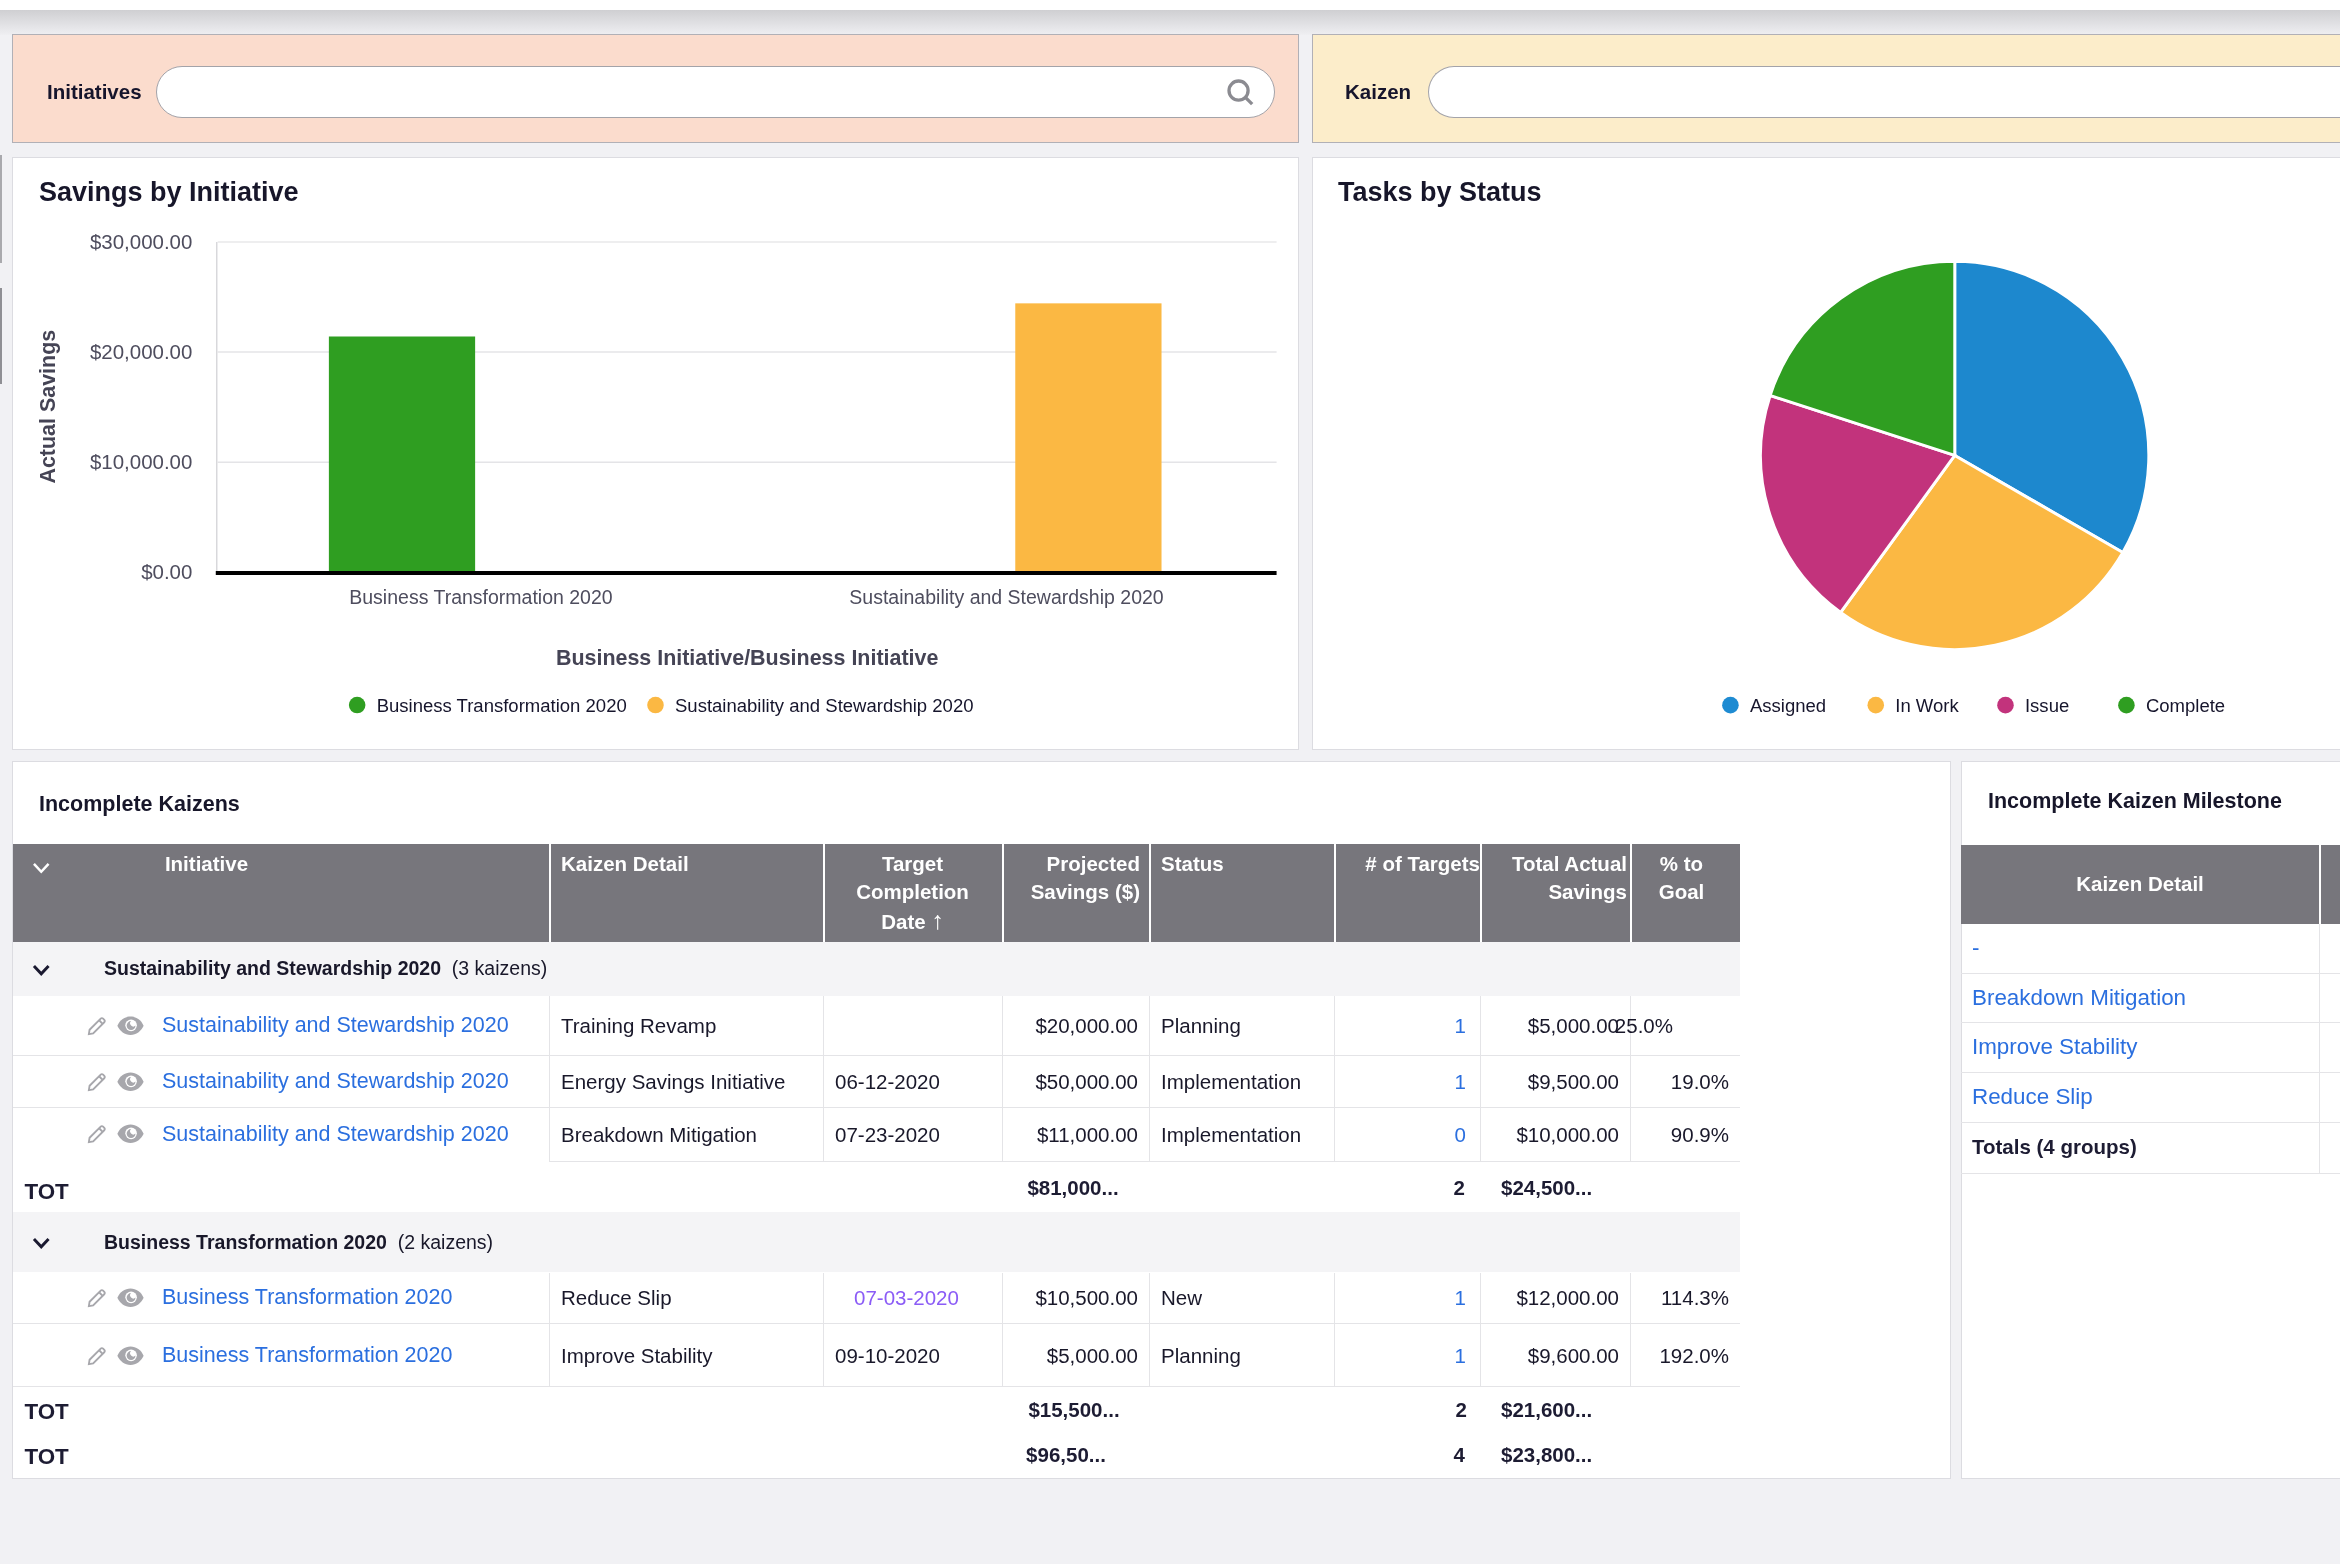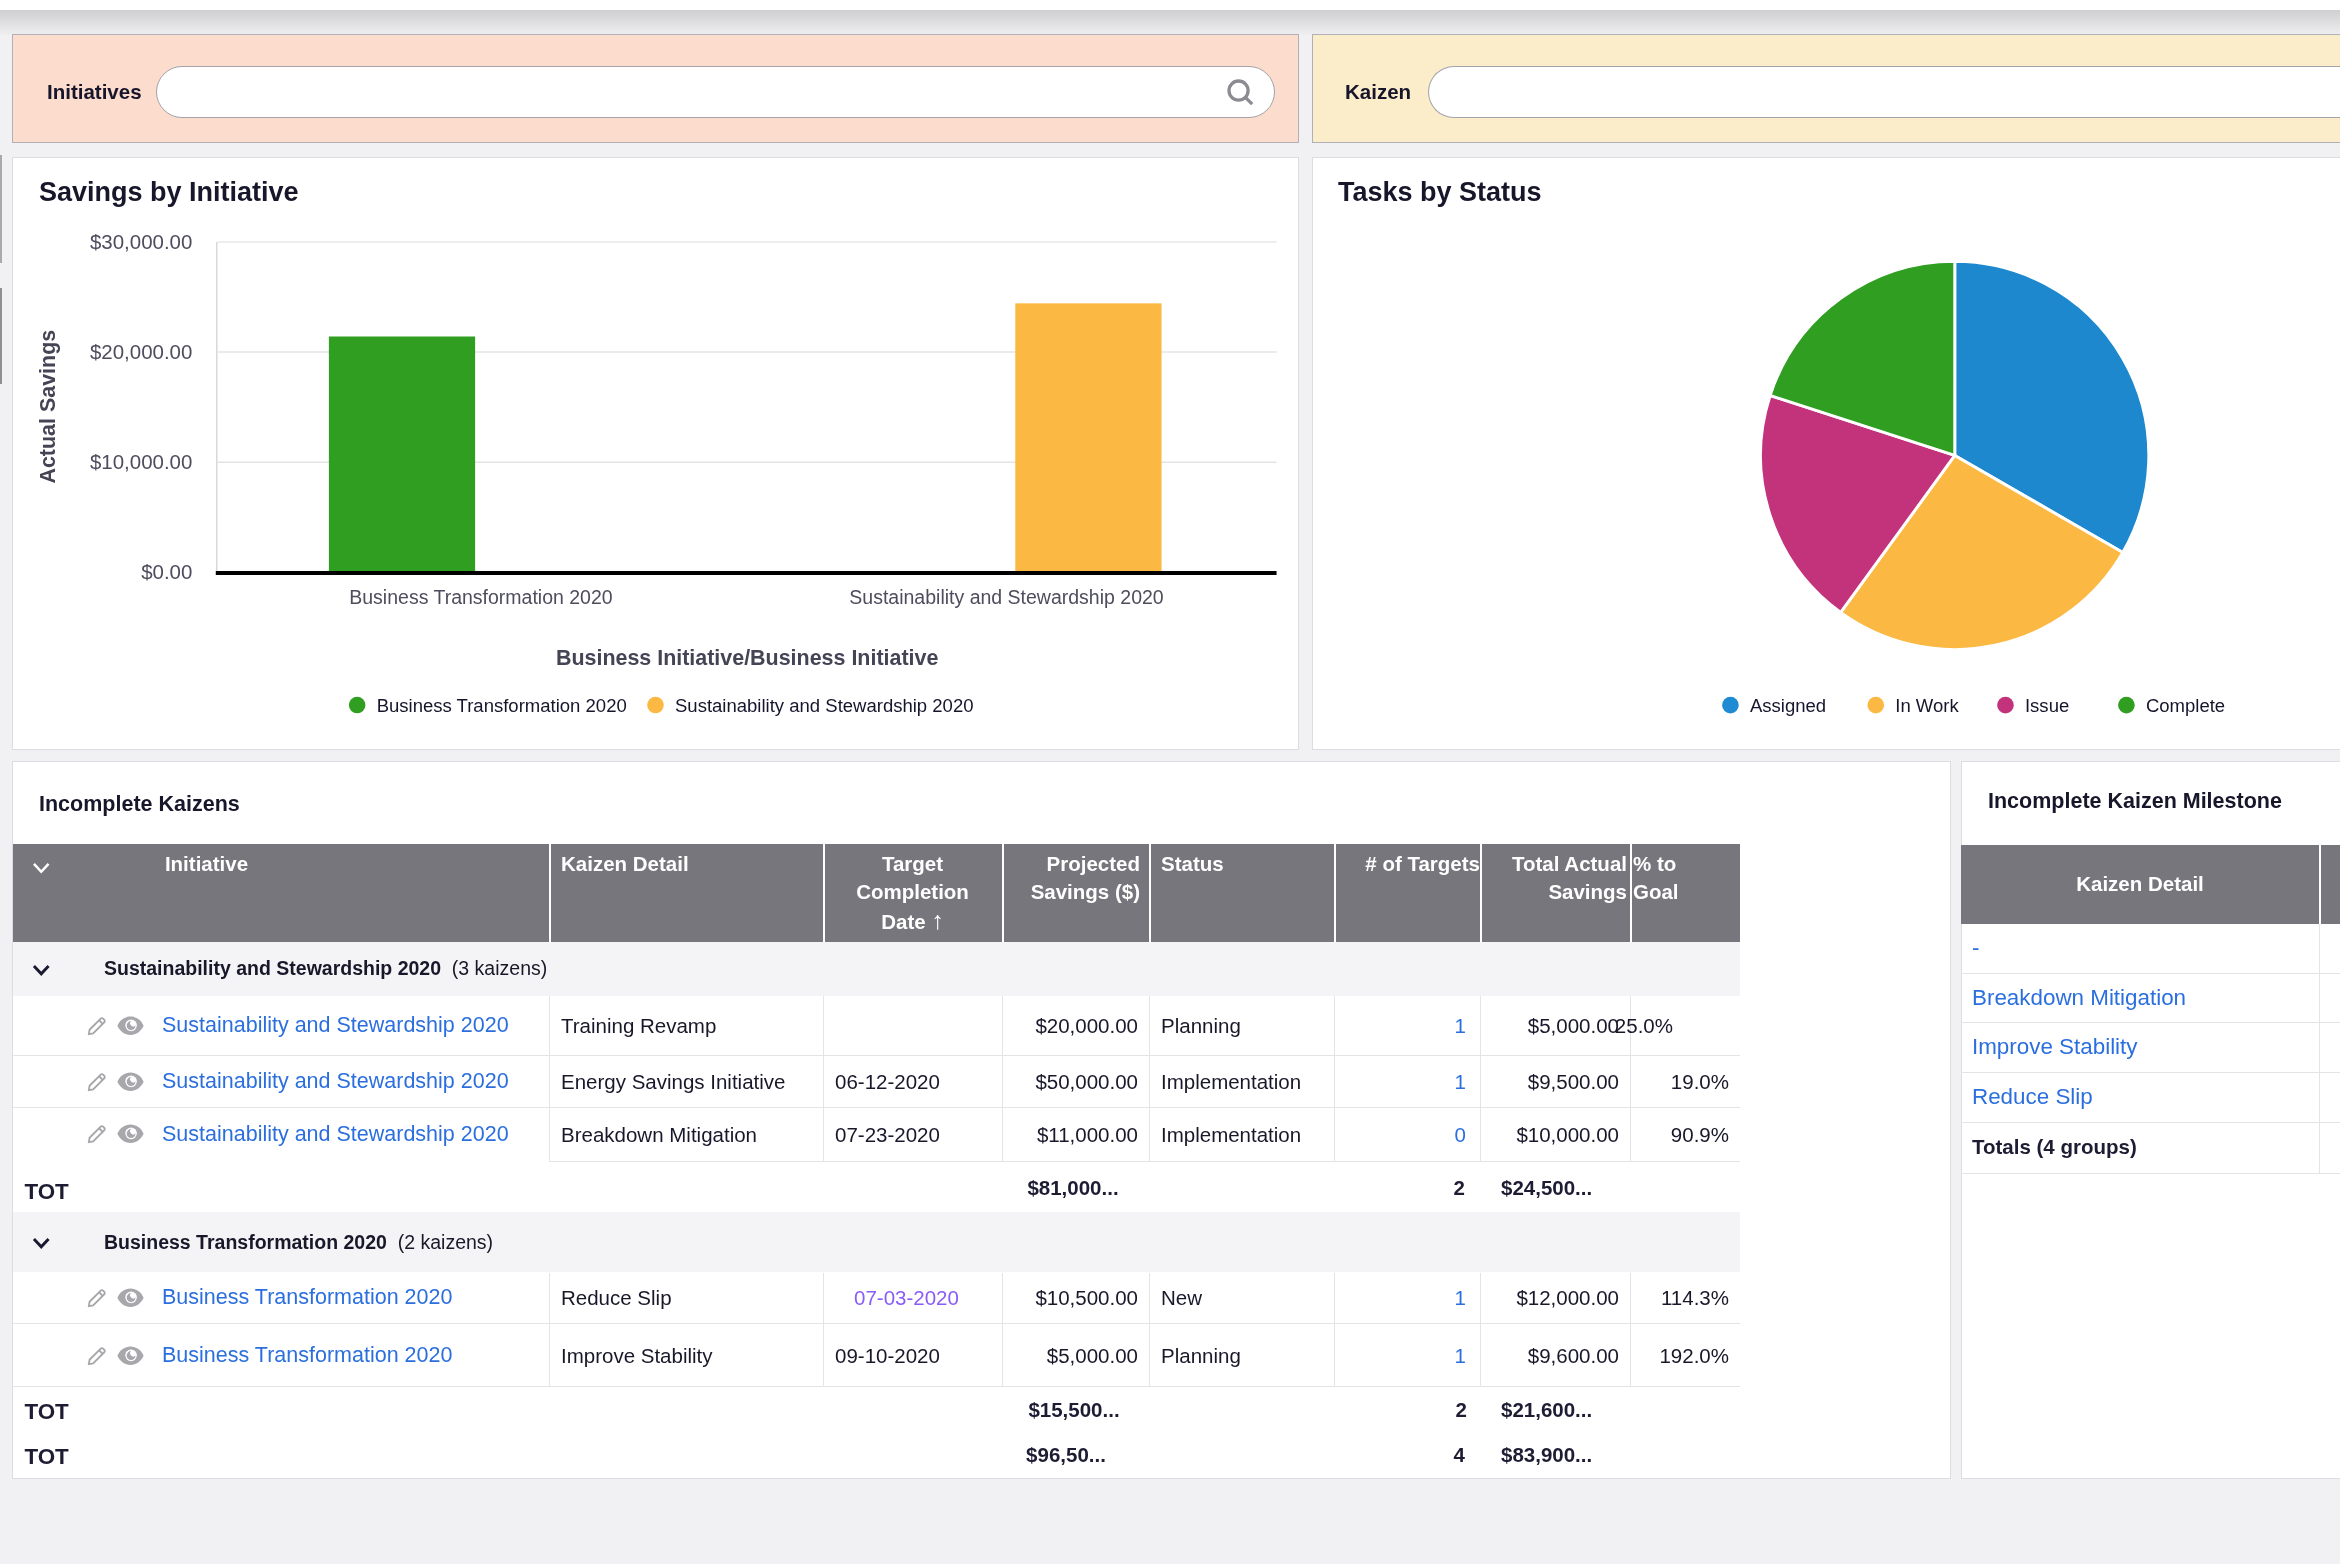--- a/index.html
+++ b/index.html
@@ -91,21 +91,21 @@
 <svg class="abs" style="left:32px;top:862px;" width="18.5" height="12.7" viewBox="0 0 19 13" fill="none" stroke="#ffffff" stroke-width="2.6">
     <polyline points="2,2 9.5,10 17,2"></polyline>
   </svg>
 <div class="hcell" style="left:109px;top:850px;width:195px;text-align:center;">Initiative</div>
 <div class="hcell" style="left:561px;top:850px;">Kaizen Detail</div>
 <div class="hcell" style="left:825px;top:850px;width:175px;text-align:center;">Target<br>Completion<br>Date <span style="font-size:25px;">↑</span></div>
 <div class="hcell" style="left:1004px;top:850px;width:136px;text-align:right;">Projected Savings ($)</div>
 <div class="hcell" style="left:1161px;top:850px;">Status</div>
 <div class="hcell" style="left:1344px;top:850px;width:136px;text-align:right;"># of Targets</div>
 <div class="hcell" style="left:1482px;top:850px;width:145px;text-align:right;">Total Actual Savings</div>
-<div class="hcell" style="left:1633px;top:850px;width:97px;text-align:left;">% to<br>Goal</div>
+<div class="hcell" style="left:1633px;top:850px;width:97px;text-align:center;">% to<br>Goal</div>
 <div class="abs" style="left:12.7px;top:942px;width:1727px;height:54px;background:#f4f4f6;"></div>
 <div class="abs" style="left:12.7px;top:1212px;width:1727px;height:60px;background:#f4f4f6;"></div>
 <svg class="abs" style="left:32px;top:964px;" width="18.5" height="12.7" viewBox="0 0 19 13" fill="none" stroke="#1a1930" stroke-width="3">
     <polyline points="2,2 9.5,10 17,2"></polyline>
   </svg>
 <div class="cell" style="font-size:19.5px;left:104px;top:955px;height:27px;line-height:27px;color:#19182a;"><span class="bold">Sustainability and Stewardship 2020</span>&nbsp; (3 kaizens)</div>
 <svg class="abs" style="left:32px;top:1237px;" width="18.5" height="12.7" viewBox="0 0 19 13" fill="none" stroke="#1a1930" stroke-width="3">
     <polyline points="2,2 9.5,10 17,2"></polyline>
   </svg>
 <div class="cell" style="font-size:19.5px;left:104px;top:1229px;height:27px;line-height:27px;color:#19182a;"><span class="bold">Business Transformation 2020</span>&nbsp; (2 kaizens)</div>
@@ -216,21 +216,21 @@
 <div class="cell" style="left:956px;top:1174px;height:27px;line-height:27px;width:234px;text-align:center;font-weight:700;color:#1d1c33;">$81,000...</div>
 <div class="cell" style="left:1329px;top:1174px;height:27px;line-height:27px;width:136px;text-align:right;font-weight:700;color:#1d1c33;">2</div>
 <div class="cell" style="left:1501px;top:1174px;height:27px;line-height:27px;font-weight:700;color:#1d1c33;">$24,500...</div>
 <div class="cell" style="left:24.4px;top:1398px;height:27px;line-height:27px;font-weight:700;font-size:22.4px;color:#1d1c33;">TOT</div>
 <div class="cell" style="left:957px;top:1396px;height:27px;line-height:27px;width:234px;text-align:center;font-weight:700;color:#1d1c33;">$15,500...</div>
 <div class="cell" style="left:1331px;top:1396px;height:27px;line-height:27px;width:136px;text-align:right;font-weight:700;color:#1d1c33;">2</div>
 <div class="cell" style="left:1501px;top:1396px;height:27px;line-height:27px;font-weight:700;color:#1d1c33;">$21,600...</div>
 <div class="cell" style="left:24.4px;top:1443px;height:27px;line-height:27px;font-weight:700;font-size:22.4px;color:#1d1c33;">TOT</div>
 <div class="cell" style="left:949px;top:1441px;height:27px;line-height:27px;width:234px;text-align:center;font-weight:700;color:#1d1c33;">$96,50...</div>
 <div class="cell" style="left:1329px;top:1441px;height:27px;line-height:27px;width:136px;text-align:right;font-weight:700;color:#1d1c33;">4</div>
-<div class="cell" style="left:1501px;top:1441px;height:27px;line-height:27px;font-weight:700;color:#1d1c33;">$83,900...</div>
+<div class="cell" style="left:1501px;top:1441px;height:27px;line-height:27px;font-weight:700;color:#1d1c33;">$23,800...</div>
 
 <div class="card" style="left:1961px;top:761px;width:389px;height:718px;"></div>
 <div class="abs sec" style="left:1988px;top:789px;">Incomplete Kaizen Milestone</div>
 
 <div class="abs" style="left:1961px;top:845px;width:389px;height:79px;background:#77767c;"></div>
 <div class="abs" style="left:2319px;top:845px;width:2px;height:79px;background:#ffffff;"></div>
 <div class="hcell" style="left:1961px;top:870px;width:358px;text-align:center;">Kaizen Detail</div>
 <div class="abs" style="left:1961px;top:973px;width:388px;height:1px;background:#e4e4e7;"></div>
 <div class="abs" style="left:1961px;top:1022px;width:388px;height:1px;background:#e4e4e7;"></div>
 <div class="abs" style="left:1961px;top:1072px;width:388px;height:1px;background:#e4e4e7;"></div>

